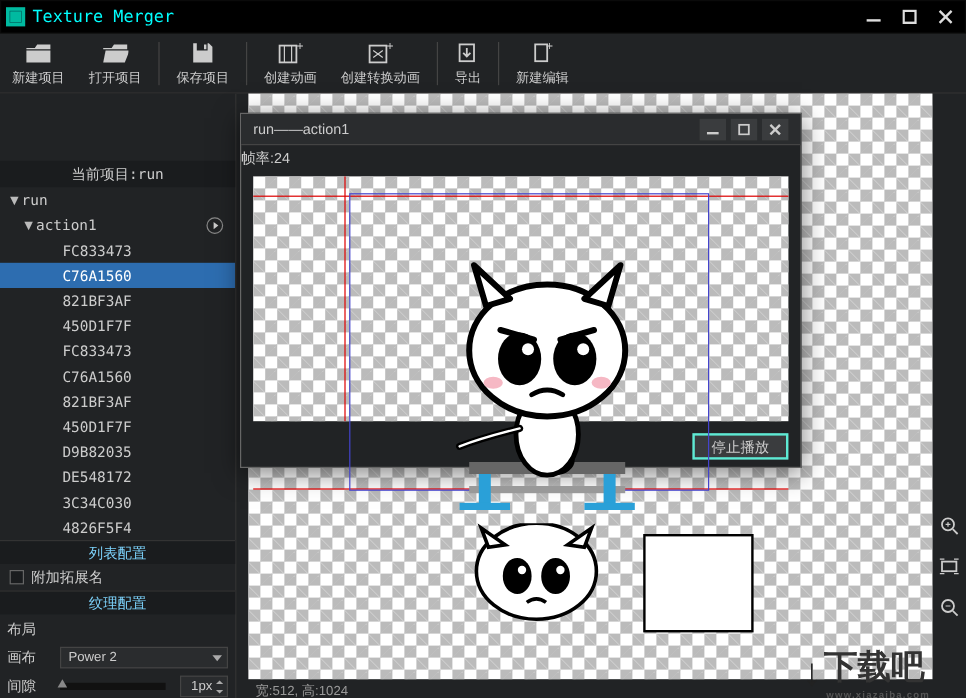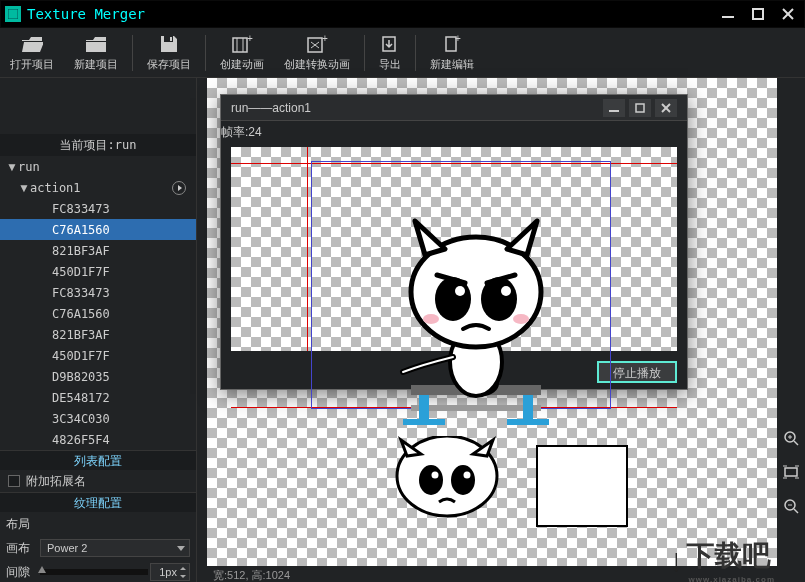--- a/index.html
+++ b/index.html
@@ -27,21 +27,21 @@
 .tree-row.frame { padding-left: 52px; }
 .tree-row.selected { background: #2d6db0; color: #fff; }
 .tree-row .tri { width: 12px; display: inline-block; color: #bbb; }
 .tree-row .play { position: absolute; right: 10px; width: 14px; height: 14px; border: 1px solid #888; border-radius: 50%; display: flex; align-items: center; justify-content: center; }
 .tree-row .play::after { content: ""; width: 0; height: 0; border-left: 4px solid #ccc; border-top: 3px solid transparent; border-bottom: 3px solid transparent; margin-left: 1px; }
 
 .section-head { height: 20px; background: #1a1c1e; color: #7dd3fc; font-size: 12px; text-align: center; line-height: 20px; border-top: 1px solid #333; }
 .check-row { height: 22px; display: flex; align-items: center; padding: 0 8px; gap: 6px; font-size: 12px; }
 .check-row .cb { width: 12px; height: 12px; border: 1px solid #666; background: #1a1c1e; }
 
-.form-row { height: 24px; display: flex; align-items: center; padding: 0 6px; gap: 2px; font-size: 12px; }
+.form-row { height: 24px; display: flex; align-items: center; padding: 0 6px; gap: 12px; font-size: 12px; }
 .form-row .flbl { width: 32px; }
 .dd { flex: 1; height: 18px; background: #2a2c2e; border: 1px solid #444; display: flex; align-items: center; padding: 0 6px; position: relative; font-family: monospace; font-size: 11px; }
 .dd .caret { position: absolute; right: 4px; width: 0; height: 0; border-left: 4px solid transparent; border-right: 4px solid transparent; border-top: 5px solid #aaa; }
 .slider { flex: 1; height: 6px; background: #111; position: relative; }
 .slider .tr { position: absolute; top: -3px; width: 0; height: 0; border-left: 4px solid transparent; border-right: 4px solid transparent; border-bottom: 7px solid #888; margin-left: -4px; }
 .numbox { width: 40px; height: 18px; background: #2a2c2e; border: 1px solid #444; text-align: right; padding: 0 12px 0 4px; font-family: monospace; font-size: 11px; line-height: 16px; position: relative; }
 .numbox .sp { position: absolute; right: 1px; top: 0; bottom: 0; width: 10px; display: flex; flex-direction: column; }
 .numbox .sp span { flex: 1; display: flex; align-items: center; justify-content: center; }
 .numbox .sp span::after { content: ""; width: 0; height: 0; border-left: 3px solid transparent; border-right: 3px solid transparent; }
 .numbox .sp .up::after { border-bottom: 3px solid #aaa; }
@@ -52,21 +52,21 @@
 .canvas-status { position: absolute; left: 10px; bottom: 0; height: 16px; font-family: monospace; font-size: 11px; color: #999; padding: 0 6px; }
 .frame-graphic { position: absolute; left: 170px; bottom: 30px; width: 260px; height: 100px; }
 
 .side-tools { position: absolute; right: 0; top: 350px; width: 28px; display: flex; flex-direction: column; gap: 14px; align-items: center; }
 .side-tools .st { width: 20px; height: 20px; display: flex; align-items: center; justify-content: center; cursor: pointer; color: #ccc; }
 
 .watermark { position: absolute; right: 30px; bottom: 0; color: #333; font-size: 28px; font-weight: bold; display: flex; align-items: center; gap: 2px; }
 .watermark .sub { font-size: 8px; color: #555; letter-spacing: 1px; margin-left: 2px; }
 .watermark-logo { font-size: 32px; font-weight: 900; font-style: italic; color: #222; }
 
-.popup { position: absolute; left: 220px; top: 94px; width: 468px; height: 296px; background: #212325; border: 1px solid #666; display: flex; flex-direction: column; box-shadow: 0 4px 20px rgba(0,0,0,0.5); }
+.popup { position: absolute; left: 200px; top: 94px; width: 468px; height: 296px; background: #212325; border: 1px solid #666; display: flex; flex-direction: column; box-shadow: 0 4px 20px rgba(0,0,0,0.5); }
 .popup-title { height: 26px; background: #2a2c2e; display: flex; align-items: center; padding: 0 10px; font-family: monospace; font-size: 12px; border-bottom: 1px solid #444; }
 .popup-title .sp { flex: 1; }
 .popup-title .pbtn { width: 22px; height: 18px; display: flex; align-items: center; justify-content: center; cursor: pointer; margin-left: 4px; background: #3a3c3e; }
 .popup-fps { height: 22px; padding: 0 0; font-family: monospace; font-size: 12px; line-height: 22px; }
 .popup-canvas { flex: 1; margin: 4px 10px; position: relative; background-image: linear-gradient(45deg,#bbb 25%,transparent 25%),linear-gradient(-45deg,#bbb 25%,transparent 25%),linear-gradient(45deg,transparent 75%,#bbb 75%),linear-gradient(-45deg,transparent 75%,#bbb 75%); background-size: 20px 20px; background-position: 0 0,0 10px,10px -10px,-10px 0; background-color: #fff; }
 .popup-canvas .gl-r { position: absolute; left: 0; right: 0; top: 16px; height: 1px; background: #d00; }
 .popup-canvas .gl-r2 { position: absolute; left: 0; right: 0; top: 260px; height: 1px; background: #d00; }
 .popup-canvas .gl-rv { position: absolute; top: 0; bottom: 0; left: 76px; width: 1px; background: #d00; }
 .popup-canvas .gl-b { position: absolute; top: 14px; left: 80px; width: 300px; height: 248px; border: 1px solid #44c; }
 .popup-footer { height: 34px; display: flex; align-items: center; justify-content: flex-end; padding: 0 10px; }
@@ -101,33 +101,33 @@
         <line x1="11" y1="1" x2="1" y2="11" stroke="#ddd" stroke-width="2"></line>
       </svg>
     </div>
 </div>
 
 <div class="toolbar">
   <div class="tb-item">
     <div class="ico">
         <svg width="22" height="18">
           <path d="M1 5 L8 5 L10 2 L21 2 L21 6 L1 6 Z" fill="#ccc"></path>
-          <path d="M3 7 L23 7 L19 17 L1 17 Z" fill="#ccc"></path>
-        </svg>
-      </div>
-    <div class="lbl">打开项目</div>
+          <path d="M1 7 L21 7 L21 17 L1 17 Z" fill="#ccc"></path>
+        </svg>
+      </div>
+    <div class="lbl">新建项目</div>
   </div>
   <div class="tb-item">
     <div class="ico">
         <svg width="22" height="18">
           <path d="M1 5 L8 5 L10 2 L21 2 L21 6 L1 6 Z" fill="#ccc"></path>
-          <path d="M1 7 L21 7 L21 17 L1 17 Z" fill="#ccc"></path>
-        </svg>
-      </div>
-    <div class="lbl">新建项目</div>
+          <path d="M3 7 L23 7 L19 17 L1 17 Z" fill="#ccc"></path>
+        </svg>
+      </div>
+    <div class="lbl">打开项目</div>
   </div>
   <div class="tb-sep"></div>
   <div class="tb-item">
     <div class="ico">
         <svg width="20" height="20">
           <path d="M2 2 L15 2 L18 5 L18 18 L2 18 Z M5 2 L5 8 L14 8 L14 2 M11 3 L13 3 L13 7 L11 7 Z" fill="#ccc"></path>
         </svg>
       </div>
     <div class="lbl">保存项目</div>
   </div>

